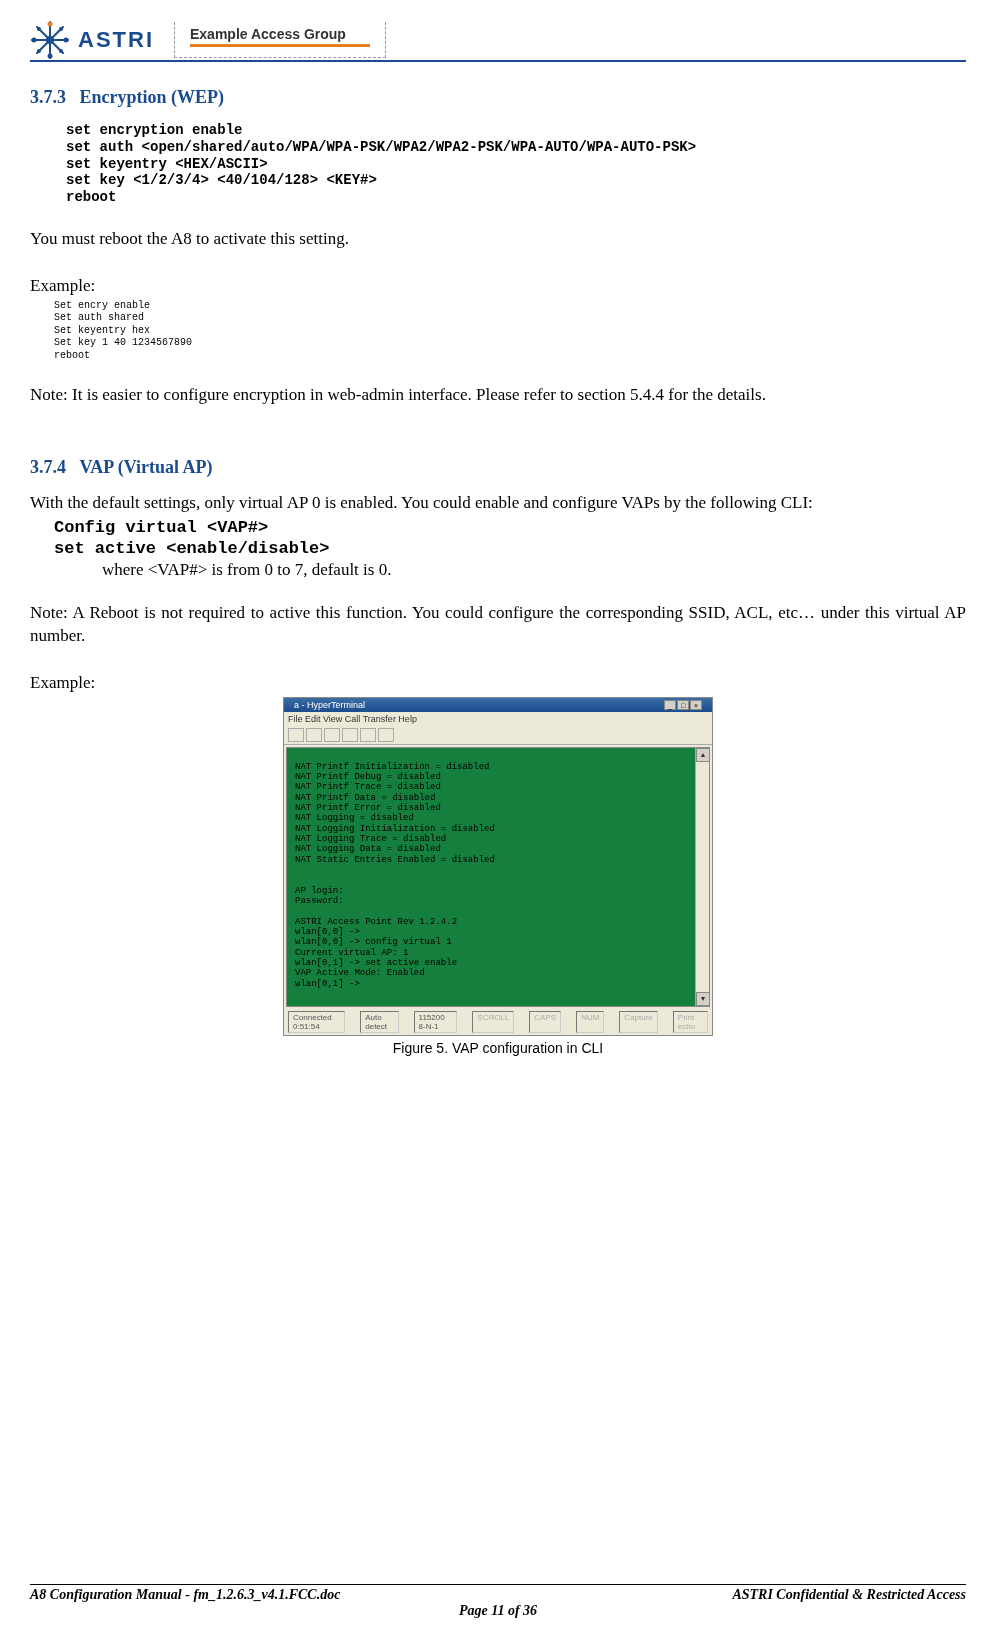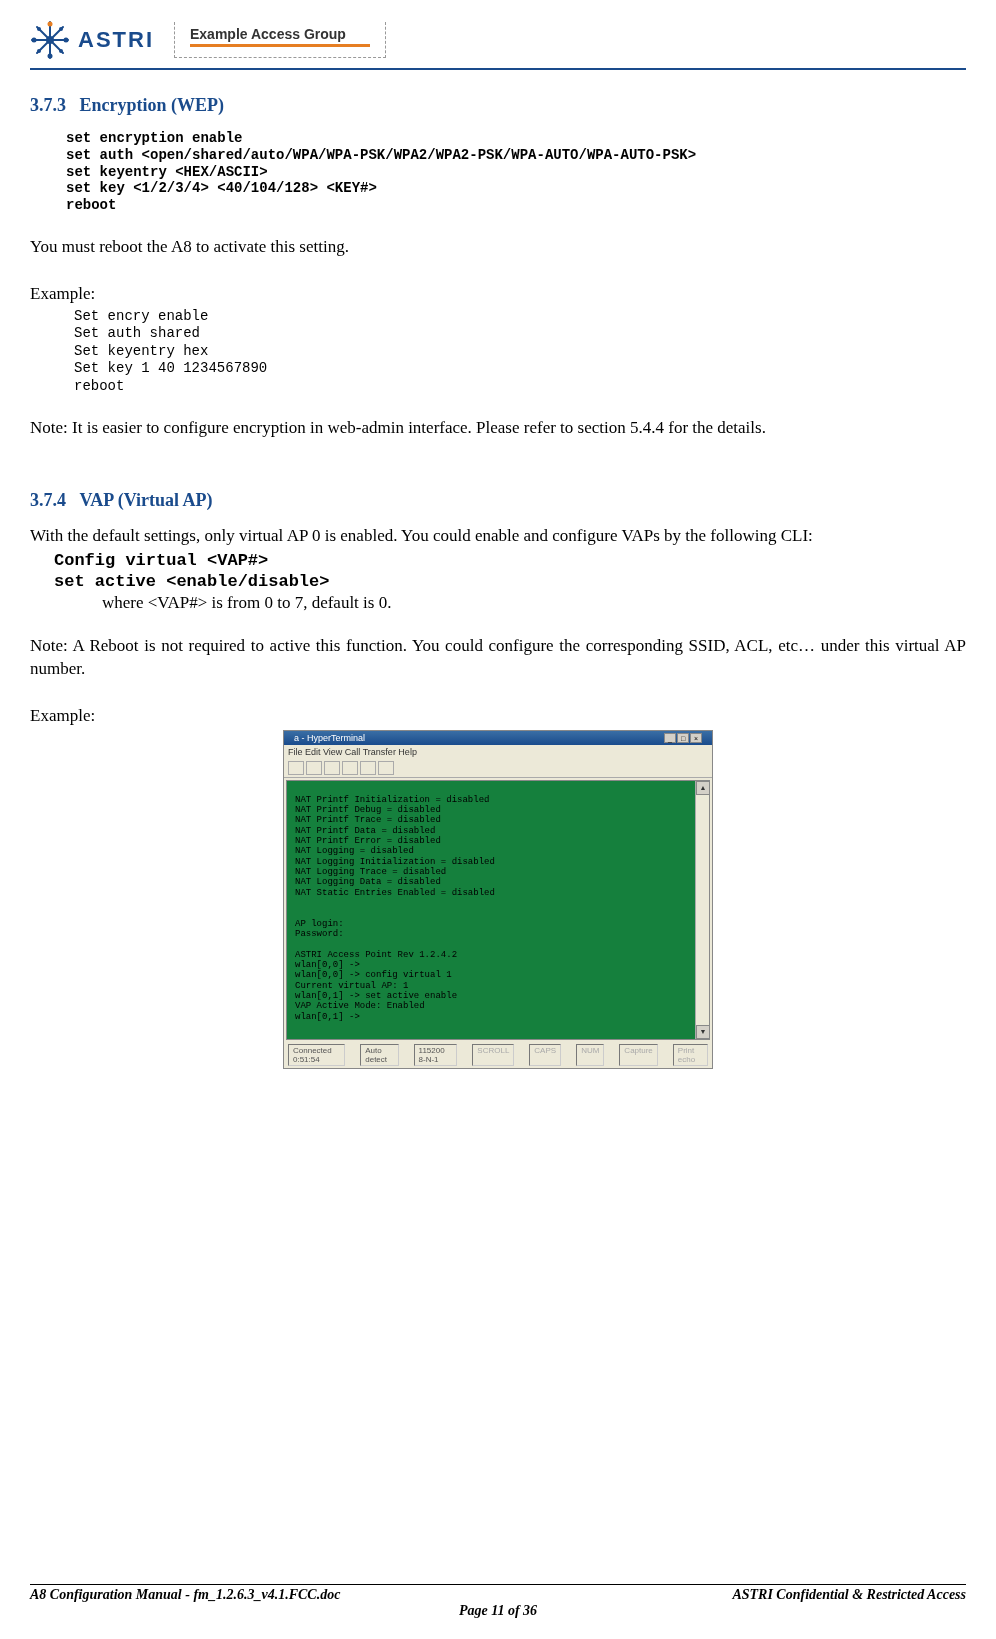--- a/index.html
+++ b/index.html
@@ -14,21 +14,21 @@
     }
     .page {
       padding: 20px 30px;
       min-height: 1639px;
       position: relative;
     }
     .header {
       display: flex;
       align-items: center;
       border-bottom: 2px solid #1a4b8c;
-      padding-bottom: 8px;
+      padding-bottom: 0;
       margin-bottom: 25px;
     }
     .logo-area {
       display: flex;
       align-items: center;
     }
     .logo-icon {
       width: 40px;
       height: 40px;
       margin-right: 8px;
@@ -75,23 +75,23 @@
     .code-block {
       font-family: 'Courier New', monospace;
       font-weight: bold;
       font-size: 14px;
       white-space: pre;
       margin-left: 36px;
       line-height: 1.2;
     }
     .code-block-regular {
       font-family: 'Courier New', monospace;
-      font-size: 14px;
+      font-size: 10px;
       white-space: pre;
-      margin-left: 44px;
+      margin-left: 24px;
       line-height: 1.25;
     }
     .code-block-large {
       font-family: 'Courier New', monospace;
       font-weight: bold;
       font-size: 17px;
       white-space: pre;
       margin-left: 24px;
       line-height: 1.25;
     }
@@ -354,20 +354,21 @@
         <span class="status-cell">Connected 0:51:54</span>
         <span class="status-cell">Auto detect</span>
         <span class="status-cell">115200 8-N-1</span>
         <span class="status-cell dim">SCROLL</span>
         <span class="status-cell dim">CAPS</span>
         <span class="status-cell dim">NUM</span>
         <span class="status-cell dim">Capture</span>
         <span class="status-cell dim">Print echo</span>
       </div>
     </div>
+    <div class="figure-caption">Figure 5. VAP configuration in CLI</div>
   </div>
 
   <div class="footer">
     <div class="footer-row">
       <span>A8 Configuration Manual - fm_1.2.6.3_v4.1.FCC.doc</span>
       <span>ASTRI Confidential &amp; Restricted Access</span>
     </div>
     <div class="footer-center">Page 11 of 36</div>
   </div>
 </div>

